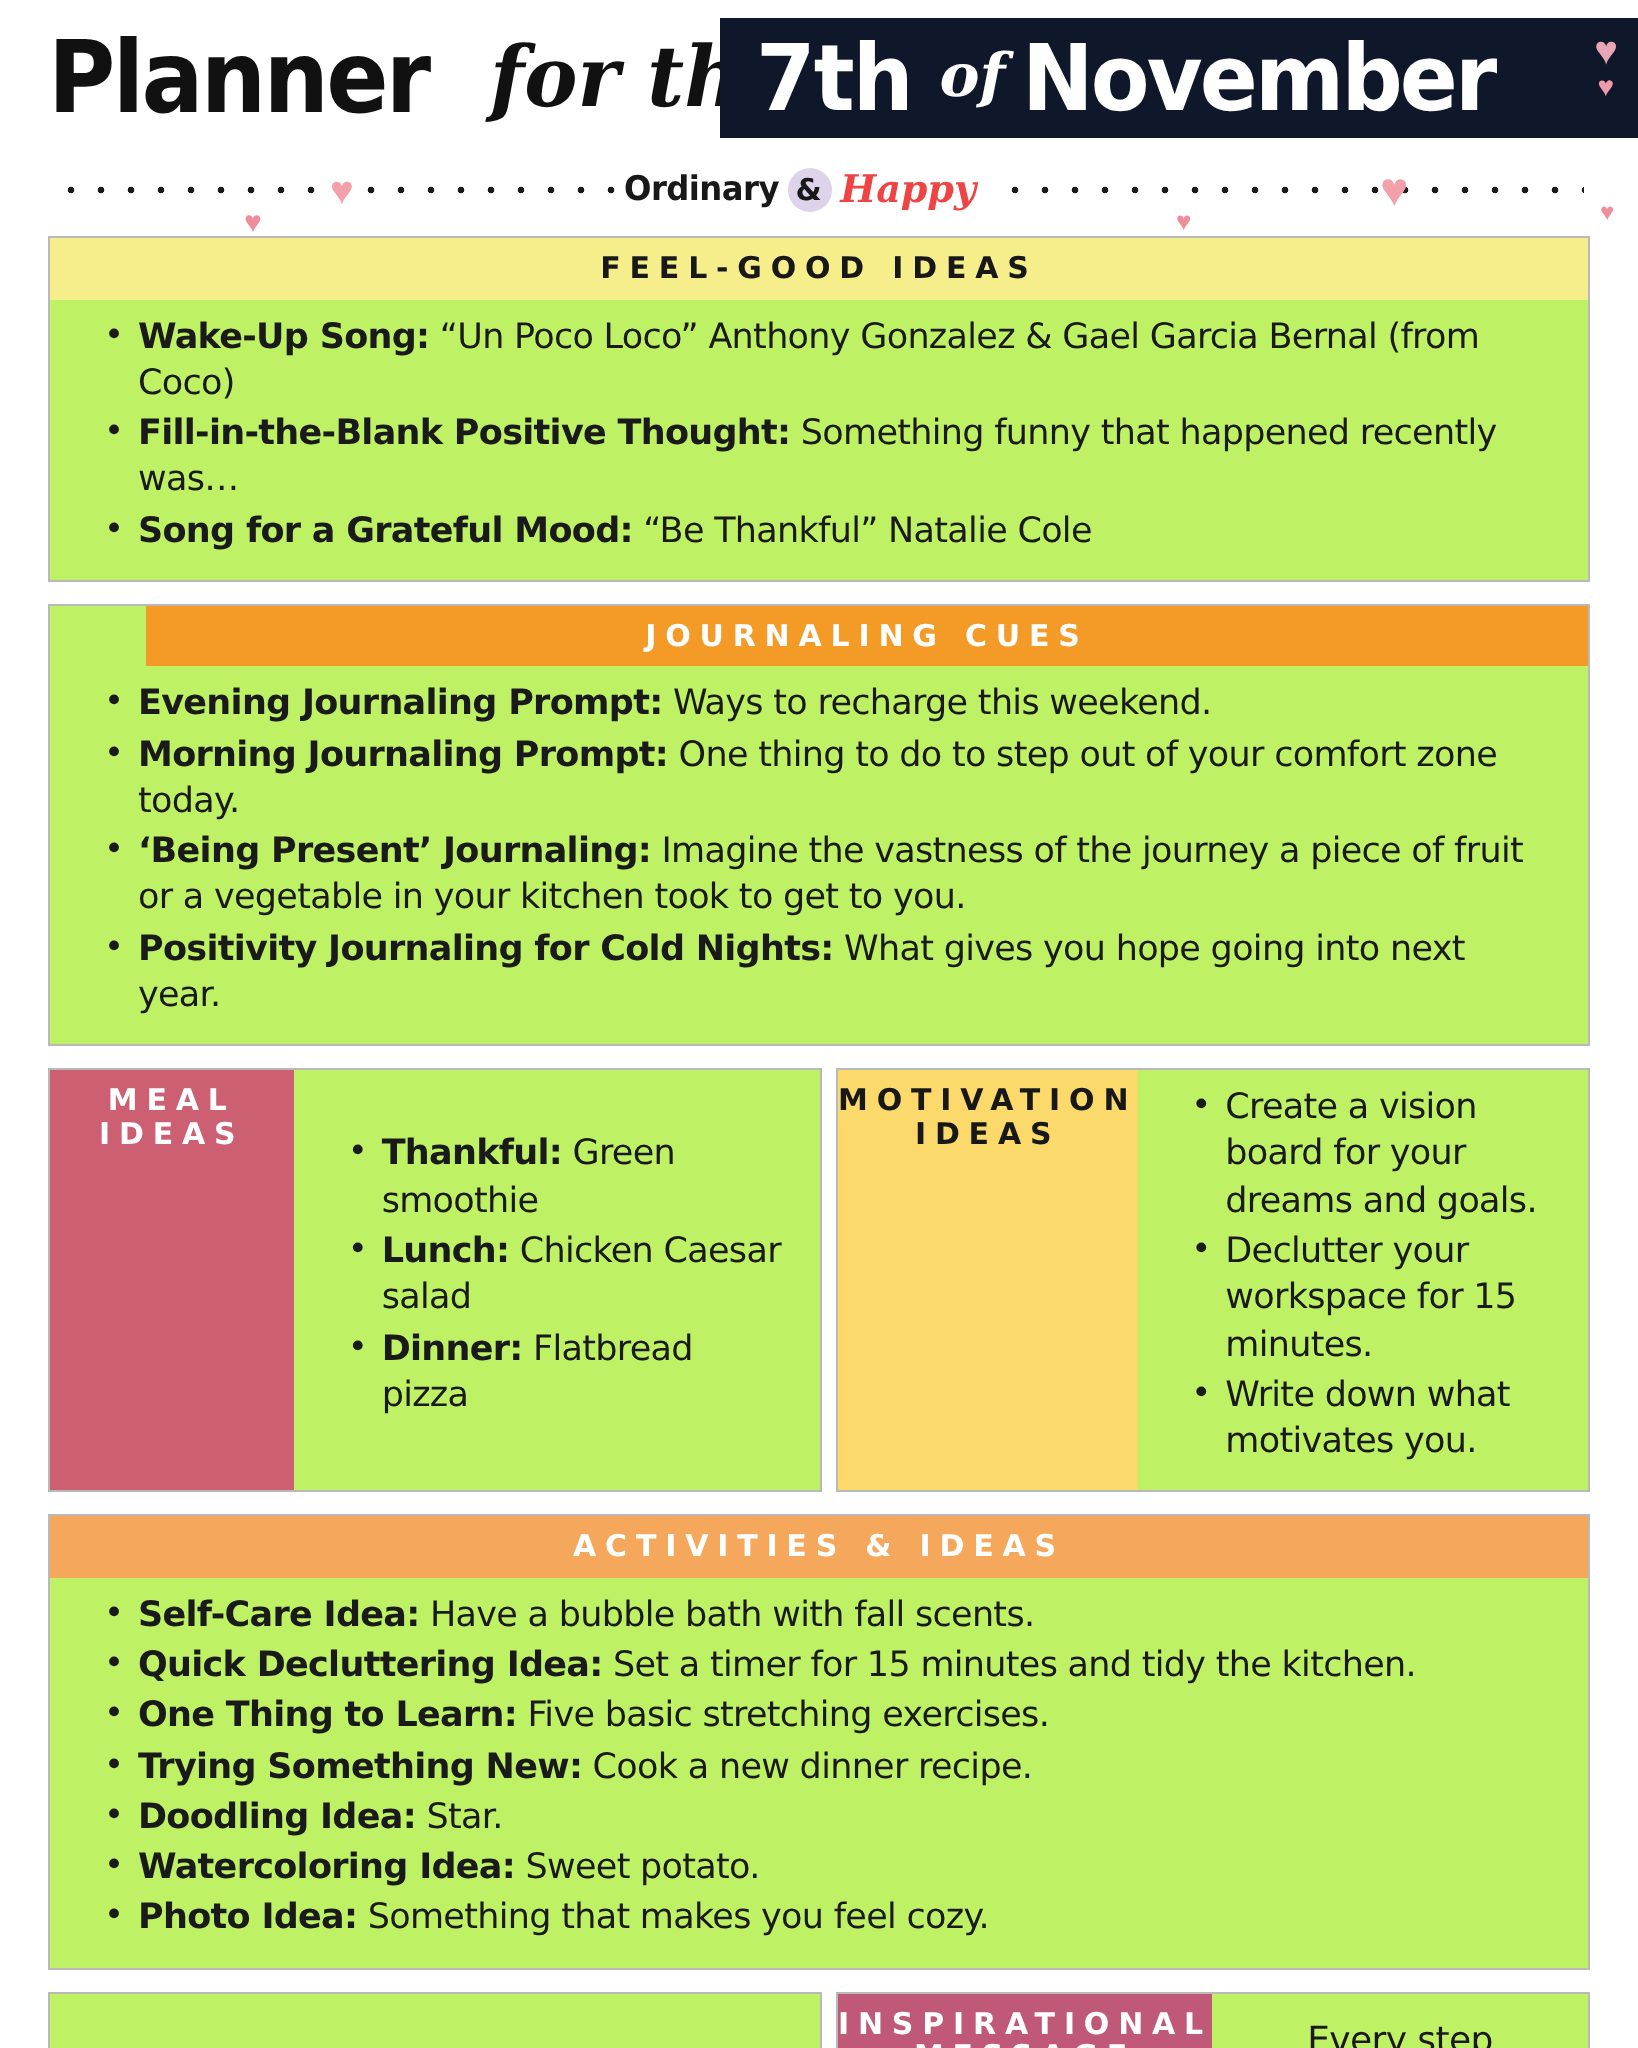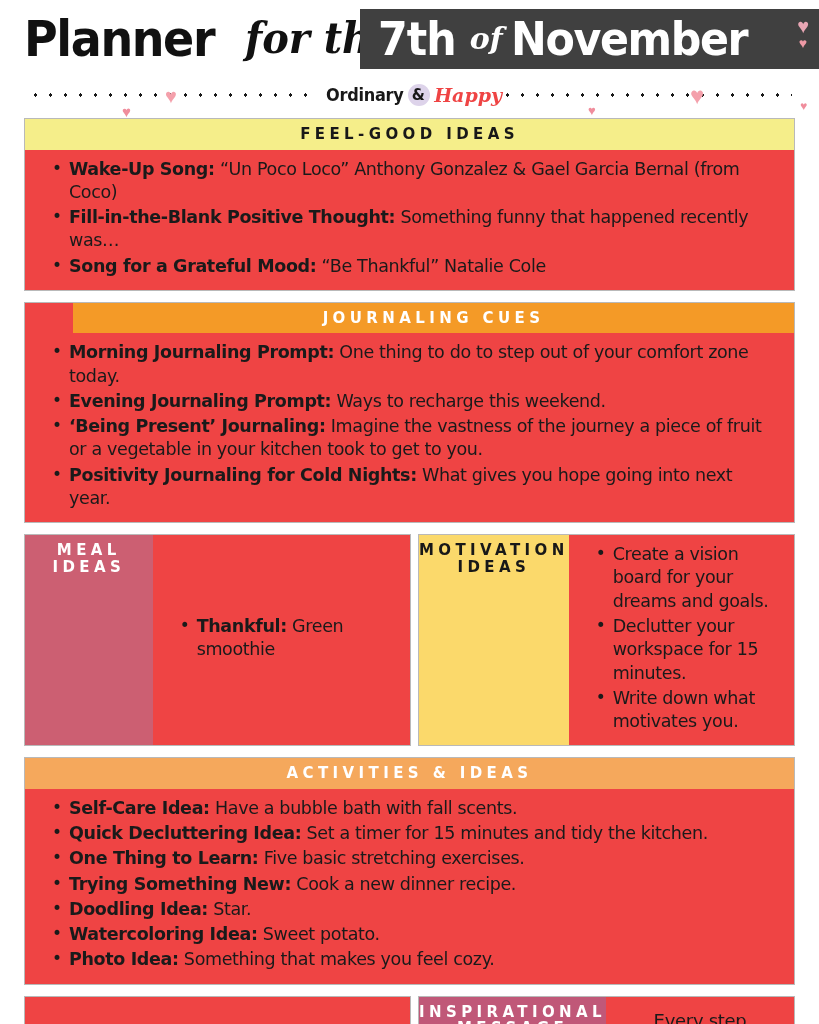--- a/index.html
+++ b/index.html
@@ -49,21 +49,21 @@
     margin-left: 10px;
     color: #111111;
     transform: scaleX(0.95);
   }
   .title-banner {
     position: absolute;
     left: 360px;
     top: 9px;
     width: 459px;
     height: 60px;
-    background: #404040;
+    background: #0f172a;
     display: flex;
     align-items: center;
     overflow: hidden;
   }
   .banner-day {
     font-family: "DejaVu Sans", sans-serif;
     font-weight: bold;
     font-size: 46px;
     color: #ffffff;
     line-height: 1;
@@ -110,21 +110,21 @@
     height: 4px;
     background-image: radial-gradient(circle, #1a1a1a 1.6px, transparent 1.8px);
     background-size: 15px 4px;
     background-repeat: repeat-x;
   }
   .dots-left  { left: 28px;  width: 284px; }
   .dots-right { left: 500px; width: 292px; }
 
   .logo {
     position: absolute;
-    left: 324px;
+    left: 310px;
     top: 0;
     width: 178px;
     height: 34px;
     display: flex;
     align-items: center;
     justify-content: center;
   }
   .logo-ordinary {
     font-family: "DejaVu Sans", sans-serif;
     font-weight: bold;
@@ -170,21 +170,21 @@
     line-height: 1;
   }
 
   
   .sheet {
     position: relative;
     width: 819px;
   }
   .card {
     border: 1px solid #b9b9b9;
-    background: #ef4444;
+    background: #bef264;
     box-sizing: border-box;
     margin: 0 24px 11px 24px;
   }
   .card-head {
     text-align: center;
     font-family: "DejaVu Sans", sans-serif;
     font-weight: bold;
     font-size: 15px;
     letter-spacing: 4.4px;
     padding: 7px 0 7px 0;
@@ -317,34 +317,36 @@
           <li><b>Fill-in-the-Blank Positive Thought:</b><span> Something funny that happened recently was…</span></li>
           <li><b>Song for a Grateful Mood:</b><span> “Be Thankful” Natalie Cole</span></li>
         </ul>
     </div>
   </div>
 
   <div class="card">
     <div class="card-head head-orange">JOURNALING CUES</div>
     <div class="card-body">
       <ul class="items">
+          <li><b>Evening Journaling Prompt:</b><span> Ways to recharge this weekend.</span></li>
           <li><b>Morning Journaling Prompt:</b><span> One thing to do to step out of your comfort zone today.</span></li>
-          <li><b>Evening Journaling Prompt:</b><span> Ways to recharge this weekend.</span></li>
           <li><b>‘Being Present’ Journaling:</b><span> Imagine the vastness of the journey a piece of fruit or a vegetable in your kitchen took to get to you.</span></li>
           <li><b>Positivity Journaling for Cold Nights:</b><span> What gives you hope going into next year.</span></li>
         </ul>
     </div>
   </div>
 
   <div class="row2">
     <div class="card col-left">
       <div class="card-head head-rose">MEAL IDEAS</div>
       <div class="card-body">
         <ul class="items">
             <li><b>Thankful:</b><span> Green smoothie</span></li>
+            <li><b>Lunch:</b><span> Chicken Caesar salad</span></li>
+            <li><b>Dinner:</b><span> Flatbread pizza</span></li>
           </ul>
       </div>
     </div>
     <div class="card col-right">
       <div class="card-head head-gold">MOTIVATION IDEAS</div>
       <div class="card-body">
         <ul class="items">
             <li><span>Create a vision board for your dreams and goals.</span></li>
             <li><span>Declutter your workspace for 15 minutes.</span></li>
             <li><span>Write down what motivates you.</span></li>

